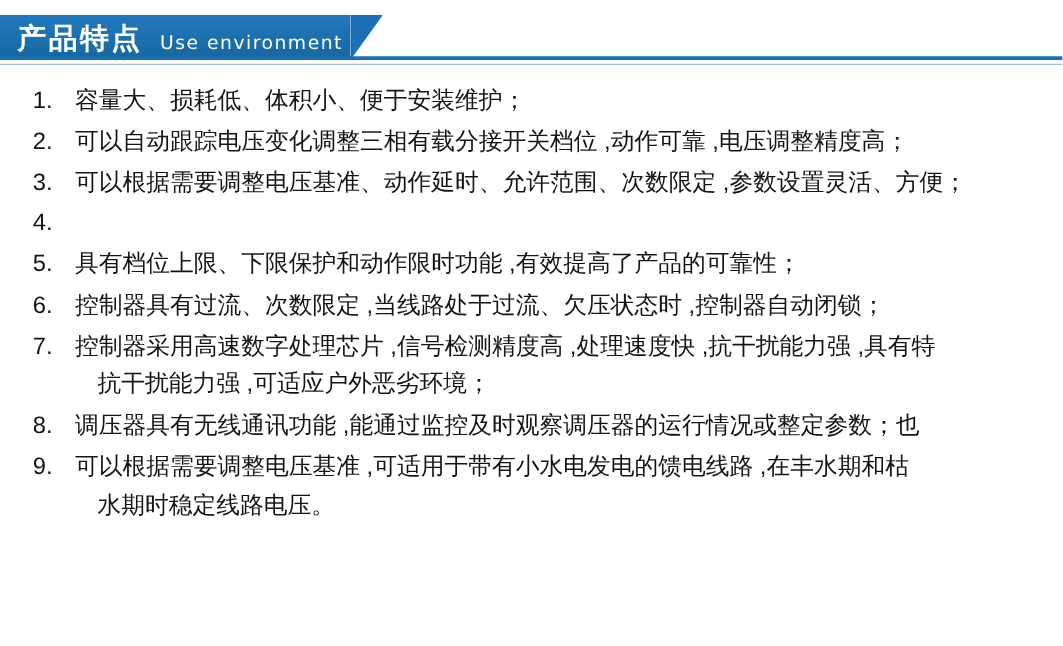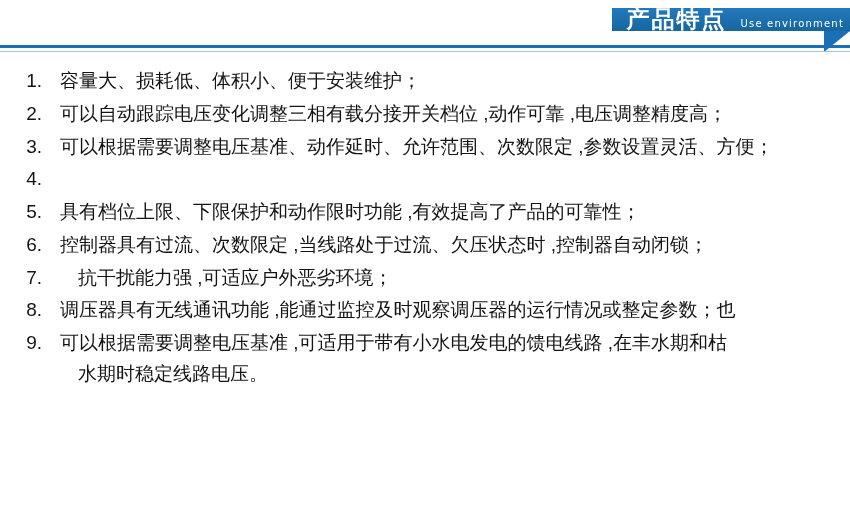--- a/index.html
+++ b/index.html
@@ -19,22 +19,21 @@
     width: 850px;
     height: 517px;
   }
 
   
   .header {
     position: relative;
     height: 44px;
     margin-top: 8px;
     display: flex;
-    align-items: flex-end;
-    flex-direction: column;
+    align-items: center;
   }
   .header-bar {
     position: relative;
     background: #1a6fb5;
     background: linear-gradient(to bottom, #2379bd 0%, #15679f 100%);
     height: 36px;
     display: flex;
     align-items: center;
     padding: 0 6px 0 14px;
     box-sizing: border-box;
@@ -42,21 +41,21 @@
   .header-title {
     color: #ffffff;
     font-size: 23px;
     font-weight: bold;
     letter-spacing: 2px;
     line-height: 1;
     white-space: nowrap;
   }
   .header-sub {
     color: #ffffff;
-    font-size: 10px;
+    font-size: 15px;
     letter-spacing: 1.2px;
     margin-left: 14px;
     margin-top: 8px;
     white-space: nowrap;
     font-family: "DejaVu Sans", sans-serif;
   }
   
   .header-slant {
     width: 26px;
     height: 36px;
@@ -151,21 +150,21 @@
         <li>
           <span class="num">5.</span>
           <span class="txt"><span>具有档位上限、下限保护和动作限时功能 ,有效提高了产品的可靠性；</span></span>
         </li>
         <li>
           <span class="num">6.</span>
           <span class="txt"><span>控制器具有过流、次数限定 ,当线路处于过流、欠压状态时 ,控制器自动闭锁；</span></span>
         </li>
         <li>
           <span class="num">7.</span>
-          <span class="txt"><span class="indent">抗干扰能力强 ,可适应户外恶劣环境；</span></span>
+          <span class="txt"><span>控制器采用高速数字处理芯片 ,信号检测精度高 ,处理速度快 ,抗干扰能力强 ,具有特</span><span class="indent">抗干扰能力强 ,可适应户外恶劣环境；</span></span>
         </li>
         <li>
           <span class="num">8.</span>
           <span class="txt"><span>调压器具有无线通讯功能 ,能通过监控及时观察调压器的运行情况或整定参数；也</span></span>
         </li>
         <li>
           <span class="num">9.</span>
           <span class="txt"><span>可以根据需要调整电压基准 ,可适用于带有小水电发电的馈电线路 ,在丰水期和枯</span><span class="indent">水期时稳定线路电压。</span></span>
         </li>
       </ol>

